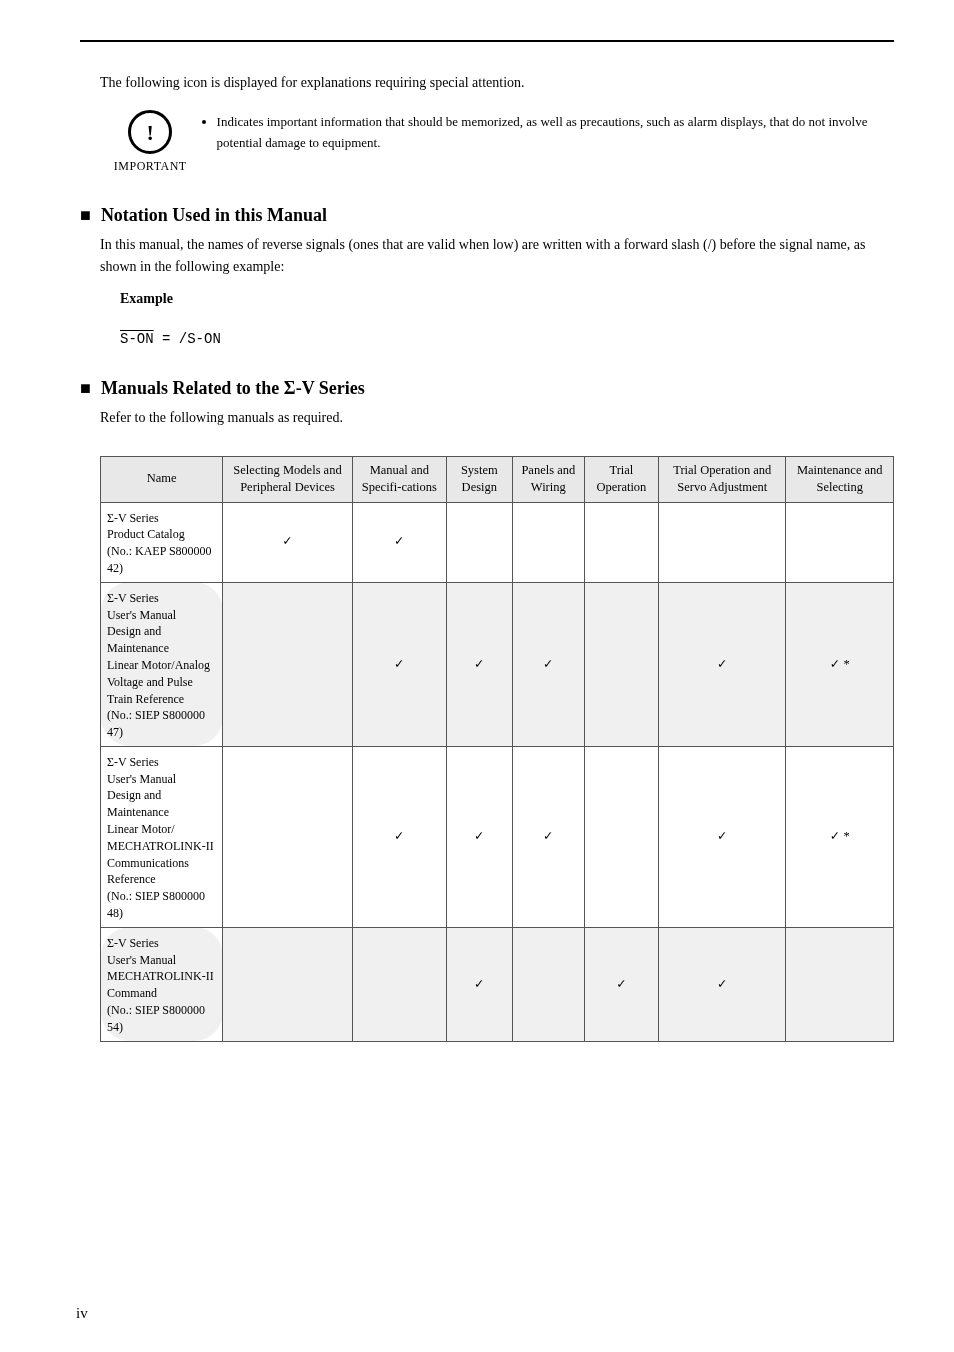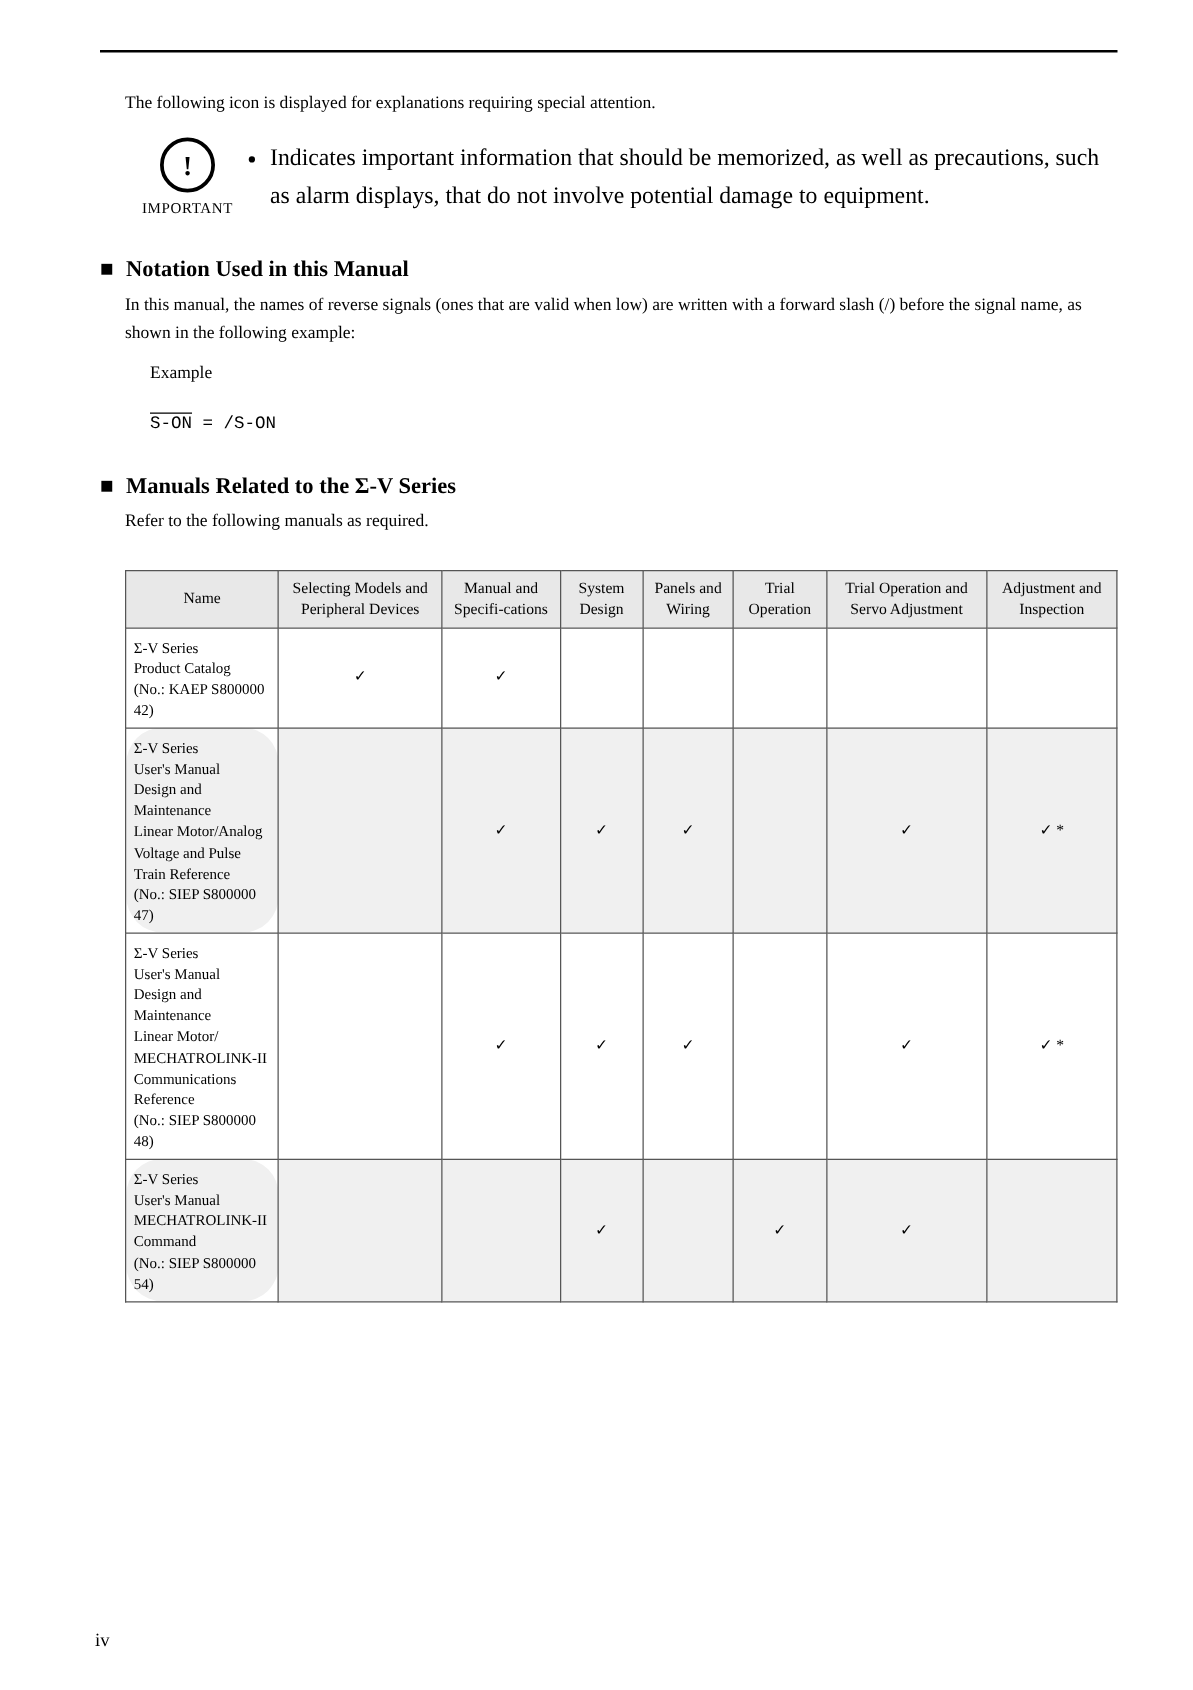--- a/index.html
+++ b/index.html
@@ -57,34 +57,35 @@
       justify-content: center;
       font-size: 22px;
       font-weight: bold;
     }
     .important-icon .label {
       font-size: 12px;
       margin-top: 3px;
       letter-spacing: 0.5px;
     }
     .important-text {
-      font-size: 19px;
+      font-size: 13px;
       line-height: 1.55;
       padding-top: 2px;
     }
     .important-text ul {
       list-style: disc outside;
       margin-left: 16px;
     }
     .example-block {
       margin: 10px 20px 0 20px;
     }
     .example-label {
       font-size: 14px;
       margin-bottom: 4px;
+      font-weight: bold;
     }
     .overline-text {
       text-decoration: overline;
     }
     .formula {
       font-family: Liberation Mono, monospace;
       font-size: 14px;
       margin-top: 17px;
     }
     
@@ -170,21 +171,21 @@
     <table class="manual-table">
       <thead>
         <tr>
           <th>Name</th>
           <th>Selecting Models and Peripheral Devices</th>
           <th>Manual and Specifi-cations</th>
           <th>System Design</th>
           <th>Panels and Wiring</th>
           <th>Trial Operation</th>
           <th>Trial Operation and Servo Adjustment</th>
-          <th>Adjustment and Inspection</th>
+          <th>Maintenance and Selecting</th>
         </tr>
       </thead>
       <tbody id="table-body">
       <tr>
             <td class="name-col">Σ-V Series<br>Product Catalog<br>(No.: KAEP S800000 42)</td>
             <td>✓</td>
             <td>✓</td>
             <td></td>
             <td></td>
             <td></td>

